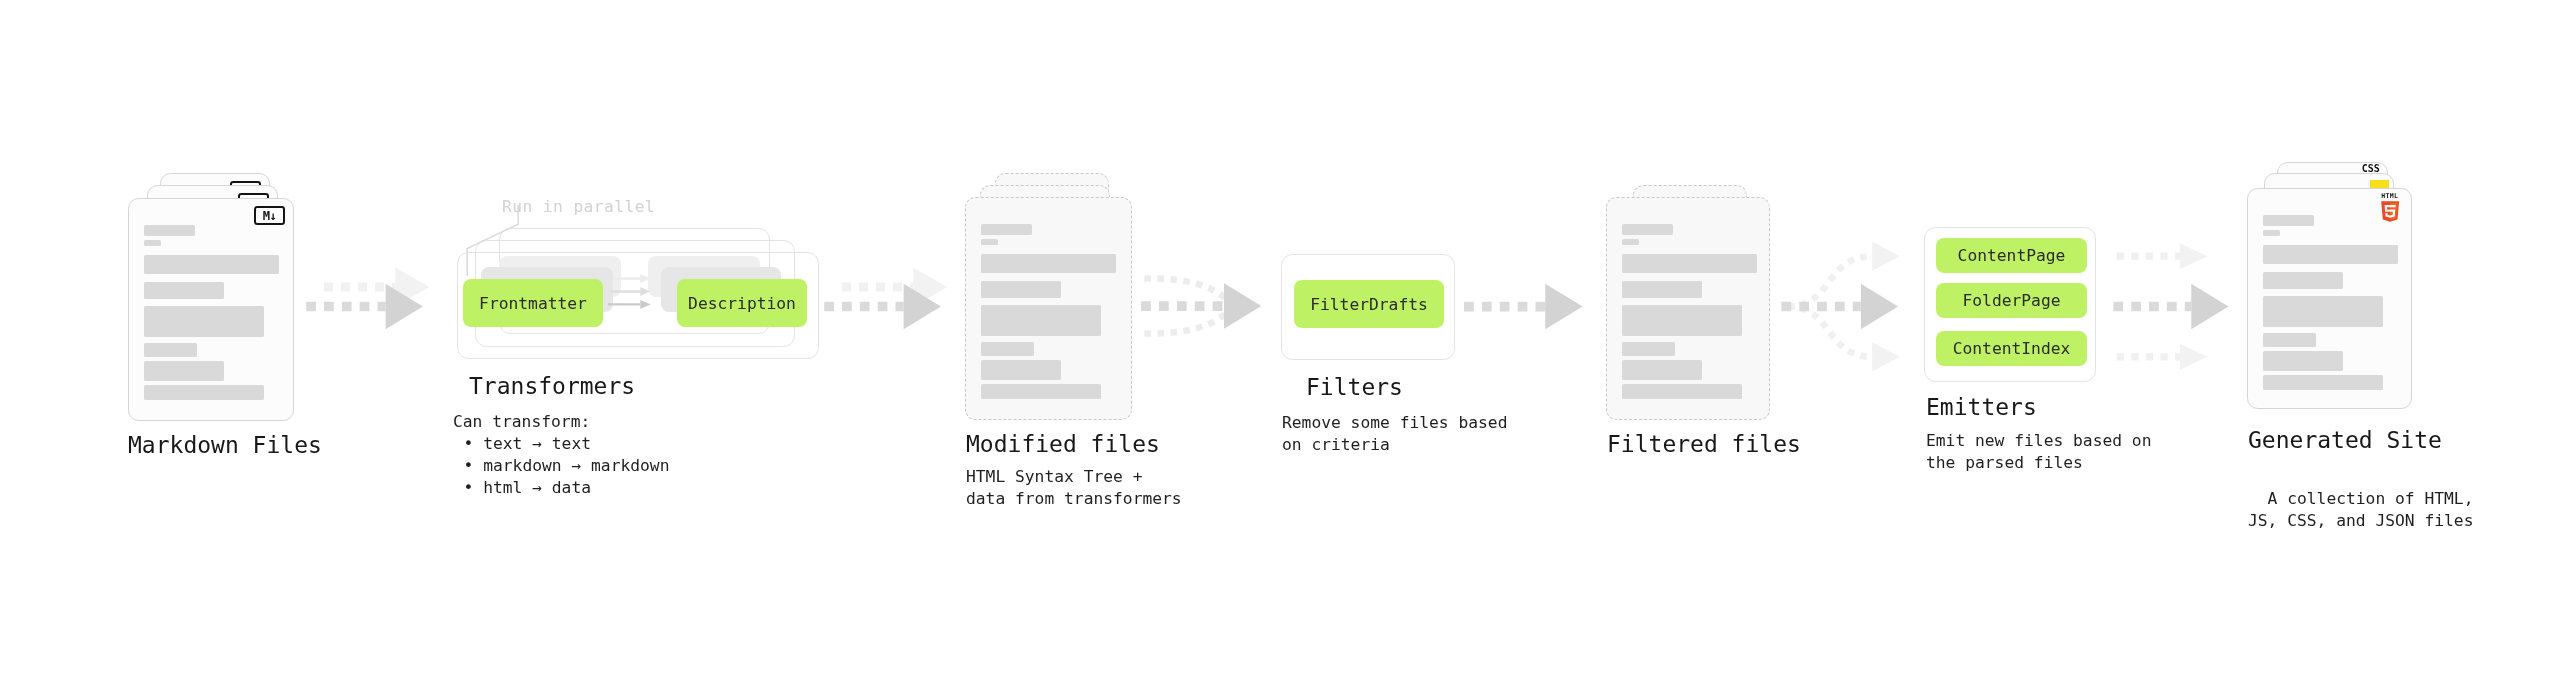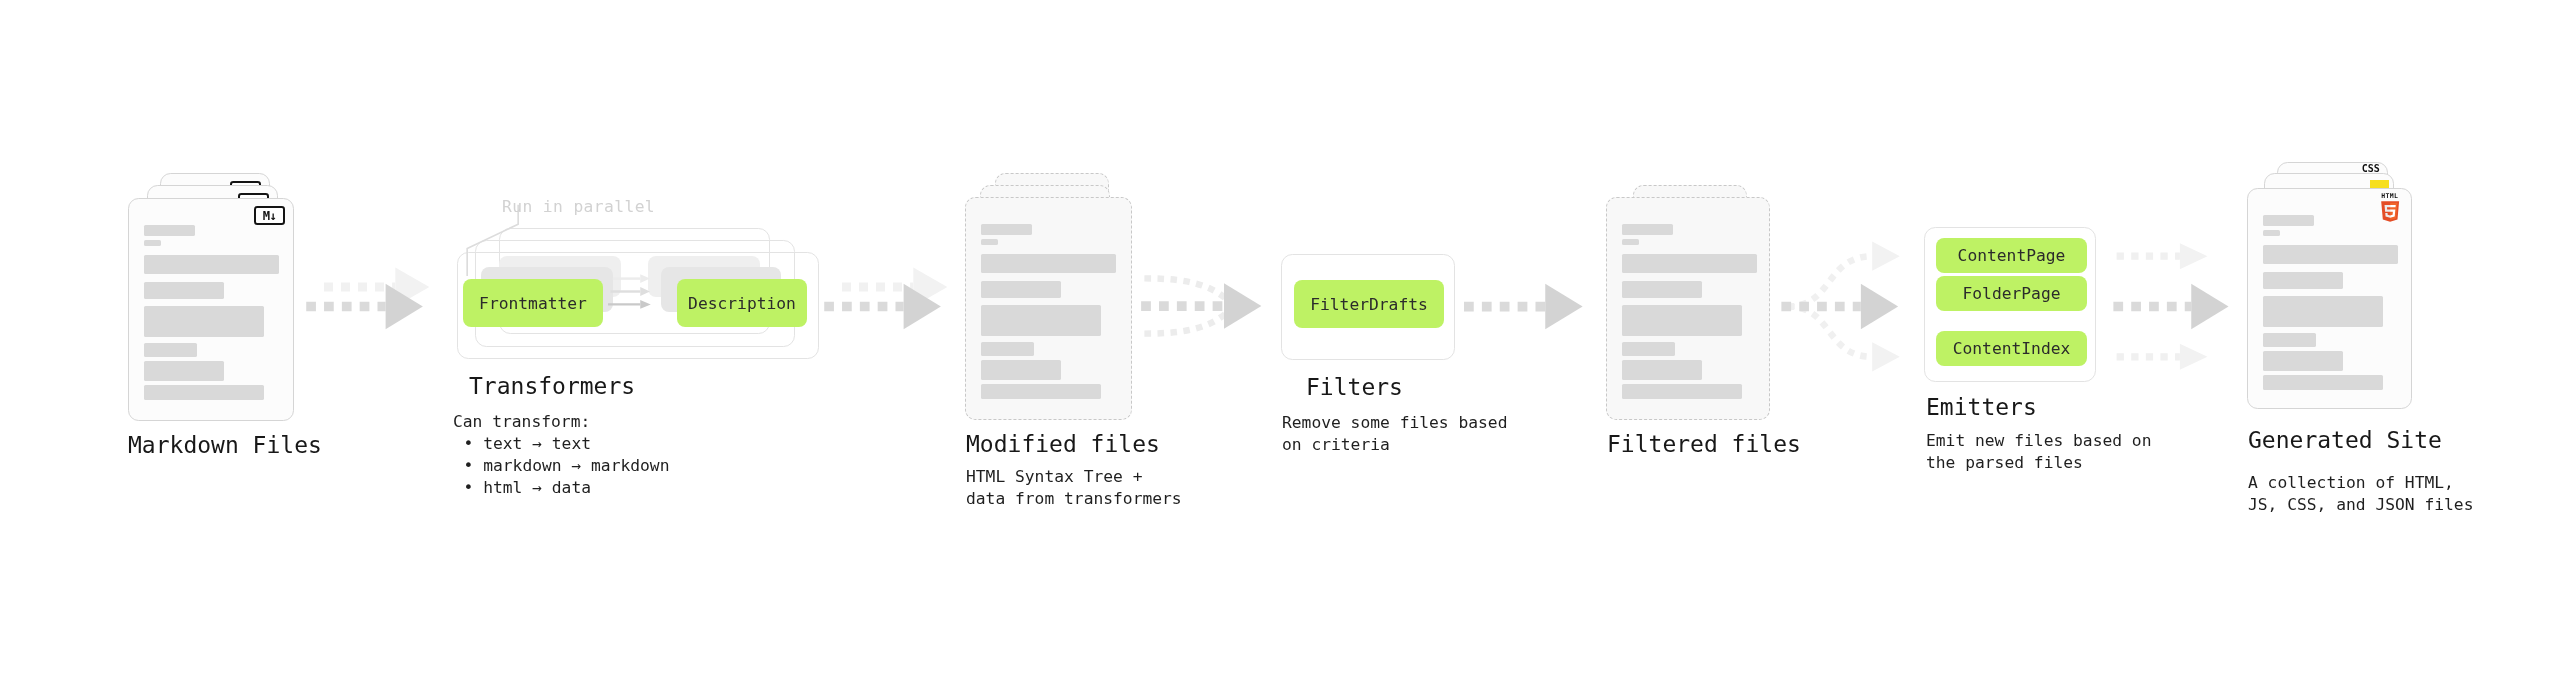--- a/index.html
+++ b/index.html
@@ -198,21 +198,21 @@
     <polygon points="112,2 146,20 112,38" fill="#f2f2f2"></polygon>
     <path d="M8,82 C64,82 54,144 112,144" fill="none" stroke="#f0f0f0" stroke-width="8" stroke-dasharray="8 8"></path>
     <polygon points="112,126 146,144 112,162" fill="#f2f2f2"></polygon>
     <line x1="0" y1="82" x2="98" y2="82" stroke="#dadada" stroke-width="12" stroke-dasharray="12 10"></line>
     <polygon points="98,54 144,82 98,110" fill="#d3d3d3"></polygon>
   </svg>
 
   <div>
     <div class="frame" style="left:1924px;top:227px;width:172px;height:155px;"></div>
     <div class="pill" style="left:1936px;top:238px;width:151px;height:35px;">ContentPage</div>
-    <div class="pill" style="left:1936px;top:276px;width:151px;height:35px;">FolderPage</div>
+    <div class="pill" style="left:1936px;top:283px;width:151px;height:35px;">FolderPage</div>
     <div class="pill" style="left:1936px;top:331px;width:151px;height:35px;text-align:center;">ContentIndex</div>
     <div class="caption" style="left:1926px;top:394px;">Emitters</div>
     <div class="sub" style="left:1926px;top:430px;">
       <div>Emit new files based on</div>
       <div>the parsed files</div>
     </div>
   </div>
 
   <svg class="arrow" style="left:2113px;top:240px;" width="137" height="133" viewBox="0 0 168 164">
     <line x1="4" y1="20" x2="82" y2="20" stroke="#f0f0f0" stroke-width="9" stroke-dasharray="9 9"></line>
@@ -248,20 +248,20 @@
           <i class="sk b2"></i>
         <i class="sk b3"></i>
           <i class="sk b4"></i>
         <i class="sk b5"></i>
           <i class="sk b6"></i>
         <i class="sk b7"></i>
           <i class="sk b8"></i>
       </div>
     </div>
     <div class="caption" style="left:2248px;top:427px;">Generated Site</div>
-    <div class="sub" style="left:2248px;top:472px;">
+    <div class="sub" style="left:2248px;top:488px;text-align:right;">
       <div>A collection of HTML,</div>
       <div>JS, CSS, and JSON files</div>
     </div>
   </div>
 
 </div>
 
 
 </body></html>

